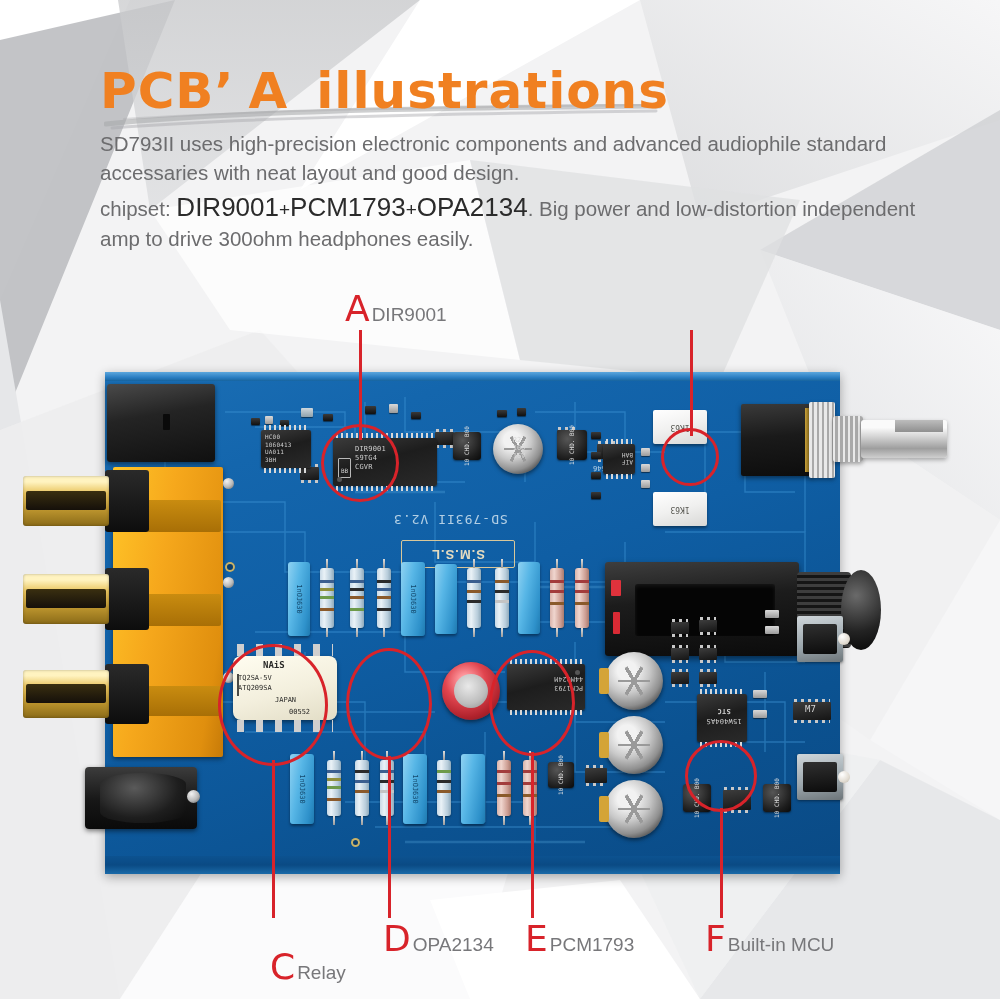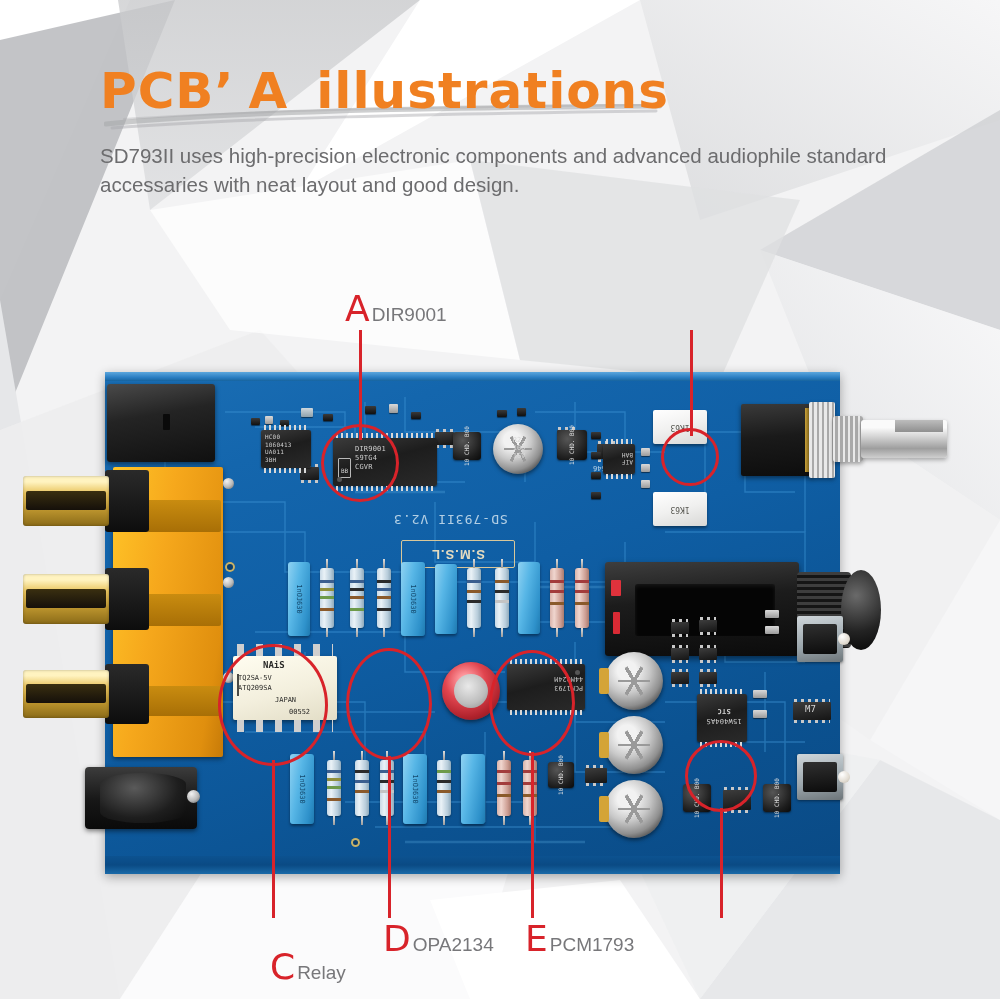--- a/index.html
+++ b/index.html
@@ -20,21 +20,21 @@
     position:absolute;left:100px;top:62px;
     font-size:50px;font-weight:bold;letter-spacing:1px;
     color:#f08021;white-space:nowrap;z-index:6;
     font-family:"DejaVu Sans","Liberation Sans",sans-serif;
   }
   .title .sp{display:inline-block;width:14px;}
   .titlestroke{position:absolute;left:104px;top:104px;width:560px;height:26px;z-index:5;}
 
   .body-text{
     position:absolute;left:100px;top:129px;width:830px;
-    color:#6c6c6e;font-size:20.5px;line-height:29px;z-index:6;margin-top:12px;
+    color:#6c6c6e;font-size:20.5px;line-height:29px;z-index:6;
   }
   .body-text p{margin:0;}
   .chipline{margin-top:6px !important;}
   .chipbig{color:#2b2b2b;font-size:26px;letter-spacing:0px;}
   .chipplus{color:#2b2b2b;font-size:19px;}
 
   
   .callout{position:absolute;z-index:20;white-space:nowrap;}
   .cl-letter{
     color:#d8232a;font-size:36px;font-weight:400;line-height:34px;
@@ -84,21 +84,21 @@
   .dip{
     position:absolute;background:linear-gradient(170deg,#4a4a4a,#242424 40%,#181818);
     border-radius:2px;box-shadow:0 2px 3px rgba(0,0,0,.6);
   }
   .dip .legs-t,.dip .legs-b{position:absolute;left:2px;right:2px;height:8px;
     background:repeating-linear-gradient(90deg,#cfcfcf 0 6px,transparent 6px 15px);}
   .dip .legs-t{top:-8px;} .dip .legs-b{bottom:-8px;}
 
   .relay{
     position:absolute;background:linear-gradient(165deg,#fffdf0,#f3efdd 55%,#e2ddc6);
-    border-radius:2px;box-shadow:0 2px 4px rgba(0,0,0,.45);
+    border-radius:8px;box-shadow:0 2px 4px rgba(0,0,0,.45);
     color:#2a2a28;font-family:"DejaVu Sans Mono","Liberation Mono",monospace;
   }
   .relay .rl{position:absolute;left:5px;font-size:7px;line-height:8px;}
 
   .ecap{ 
     position:absolute;border-radius:50%;
     background:radial-gradient(circle at 38% 32%,#f2f2f2 0 18%,#c9c9c9 42%,#8f8f8f 66%,#4a4a4a 82%,#141414 100%);
     box-shadow:0 2px 4px rgba(0,0,0,.5);
   }
   .ecap:after{content:"";position:absolute;inset:22%;border-radius:50%;
@@ -260,20 +260,22 @@
       <path d="M2 20 C 120 8, 300 4, 556 2" stroke-width="5" opacity=".55"></path>
       <path d="M8 24 C 140 14, 320 10, 552 7" stroke-width="3" opacity=".45"></path>
       <path d="M20 15 C 160 6, 340 3, 545 1" stroke-width="2" opacity=".35"></path>
     </g>
   </svg>
 
   <div class="title"><span>PCB</span><span>’</span><span class="sp"></span><span>A</span><span class="sp"></span><span class="sp"></span><span>illustrations</span></div>
 
   <div class="body-text">
     <p>SD793II uses high-precision electronic components and advanced audiophile standard accessaries with neat layout and good design.</p>
+    <p class="chipline"><span>chipset:</span>
+      <span class="chipbig">DIR9001</span><span class="chipplus">+</span><span class="chipbig">PCM1793</span><span class="chipplus">+</span><span class="chipbig">OPA2134</span><span>. Big power and low-distortion independent amp to drive 300ohm headphones easily.</span></p>
   </div>
 
   <div id="board">
 
     <svg class="traces" viewBox="0 0 735 502">
       <g stroke="#3f97d6" fill="none" stroke-width="1.4" opacity=".9">
         <path d="M120 40 H240 V70 H330"></path>
           <path d="M150 55 H250 V95"></path>
         <path d="M260 30 V110 H360"></path>
           <path d="M300 25 V60 H420 V110"></path>
@@ -652,14 +654,17 @@
   </div>
   <div class="callout" style="left:270px;top:950px;">
     <span class="cl-letter">C</span><span class="cl-text">Relay</span>
   </div>
   <div class="callout" style="left:383px;top:922px;">
     <span class="cl-letter">D</span><span class="cl-text">OPA2134</span>
   </div>
   <div class="callout" style="left:525px;top:922px;">
     <span class="cl-letter">E</span><span class="cl-text">PCM1793</span>
   </div>
+  <div class="callout" style="left:705px;top:922px;">
+    <span class="cl-letter">F</span><span class="cl-text">Built-in MCU</span>
+  </div>
 
 </div>
 
 </body></html>

